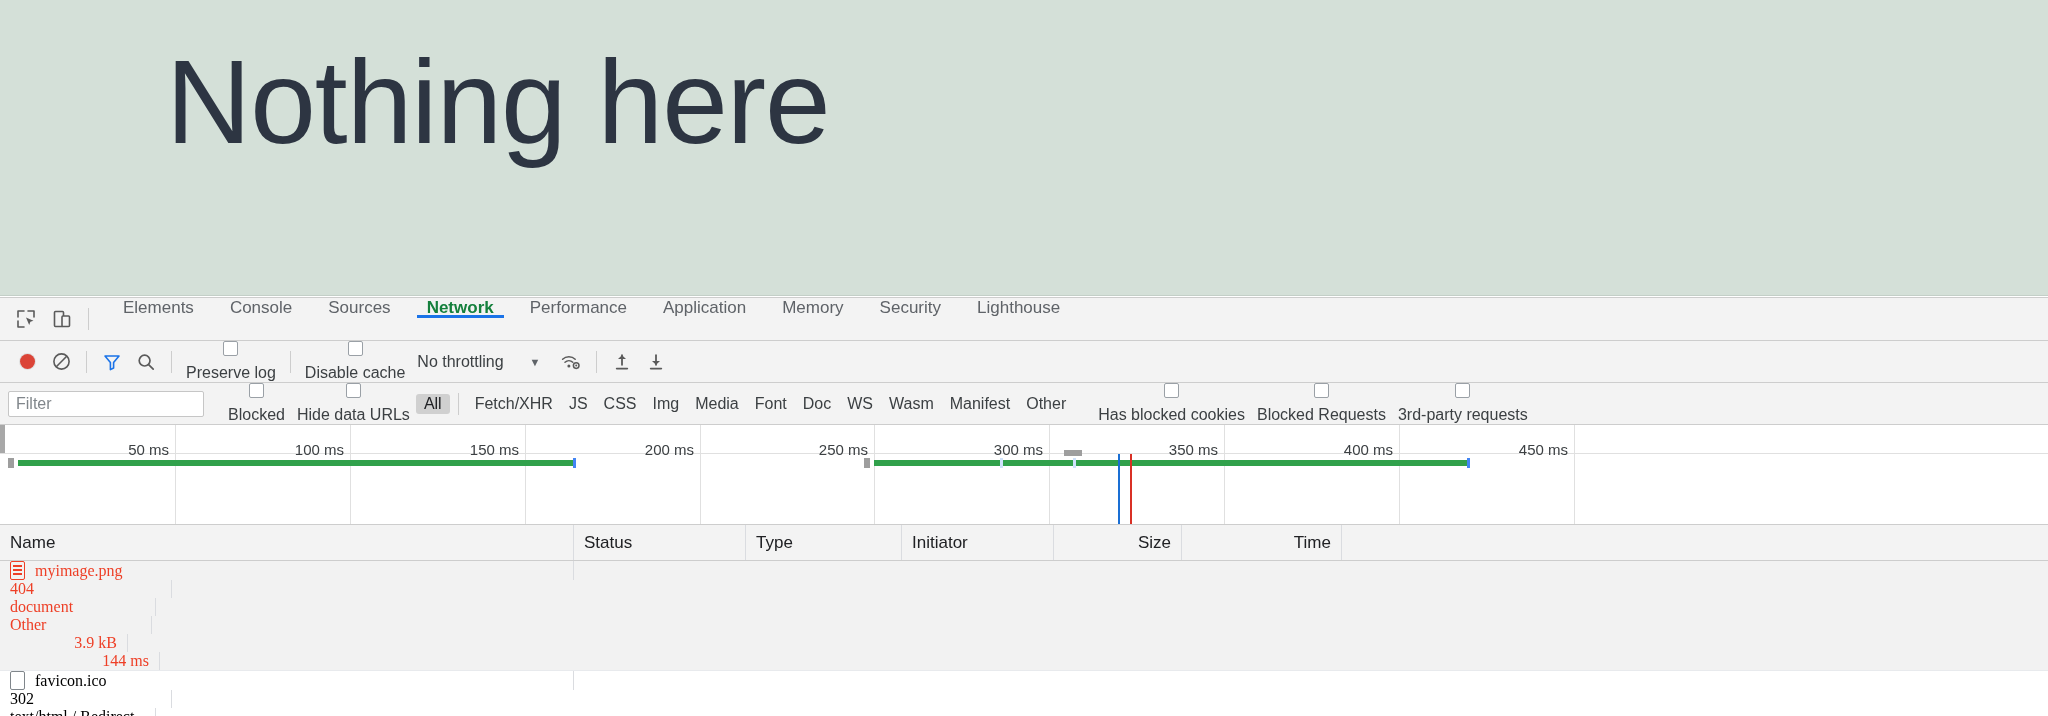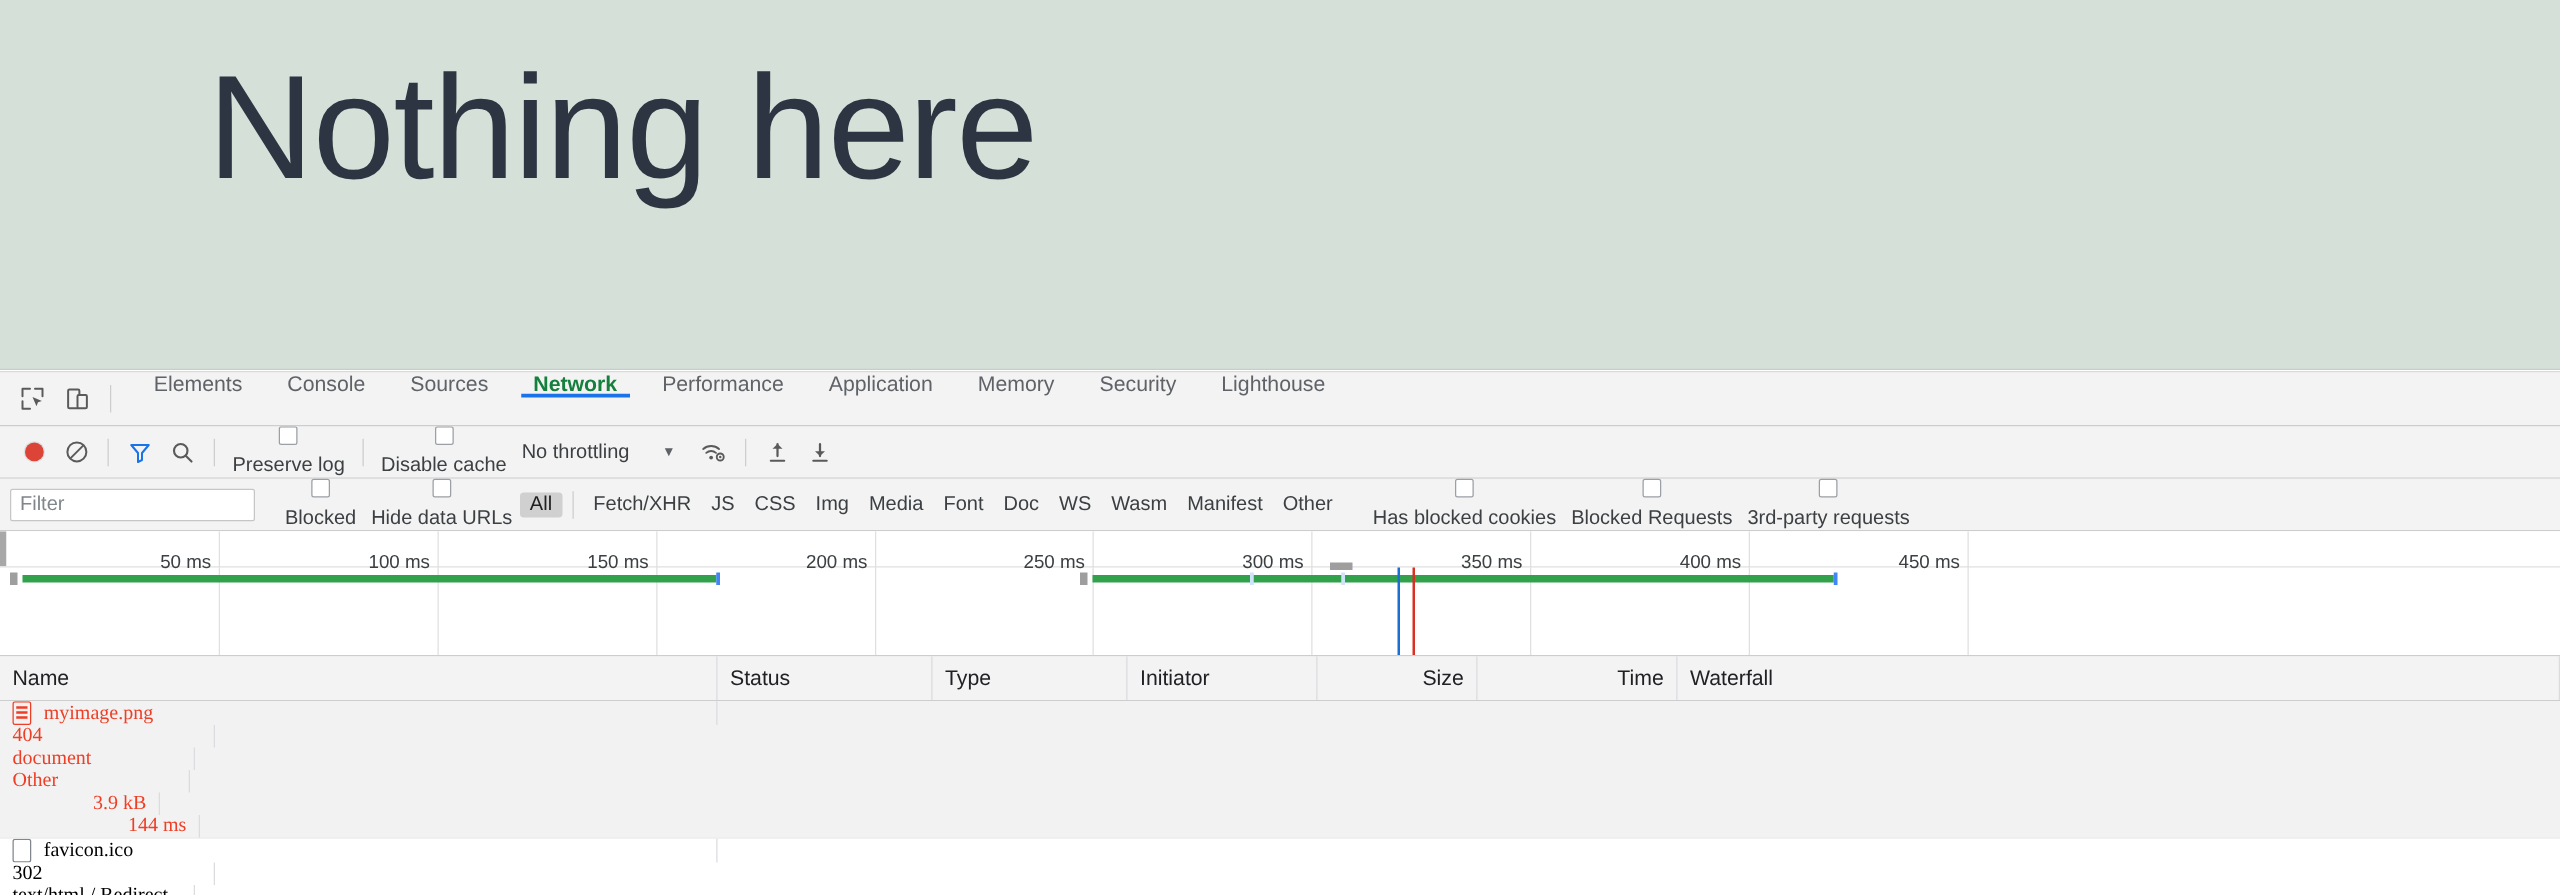--- a/index.html
+++ b/index.html
@@ -485,21 +485,20 @@
   </div>
 
   <div id="req-table">
     <div class="row" id="table-header">
       <div class="cell c-name">Name</div>
       <div class="cell c-status">Status</div>
       <div class="cell c-type">Type</div>
       <div class="cell c-initiator">Initiator</div>
       <div class="cell c-size">Size</div>
       <div class="cell c-time">Time</div>
-      <div class="cell c-waterfall" style="padding:0 10px">Waterfall</div>
     </div>
     <div id="table-body">
         <div class="data-row odd err">
           <div class="cell c-name">
             <span class="name-cell-inner">
               <span class="doc-icon">
                 <i></i>
                 <i></i>
                 <i></i>
               </span>

